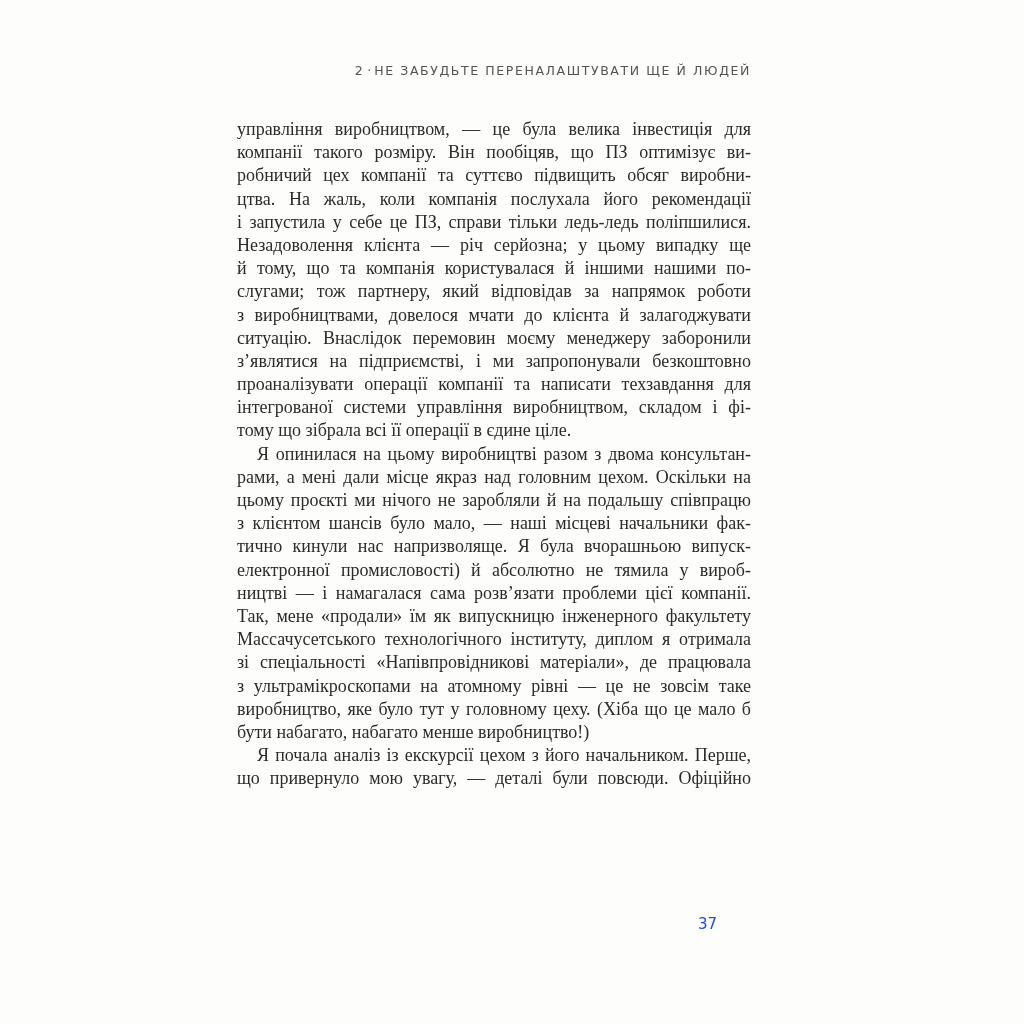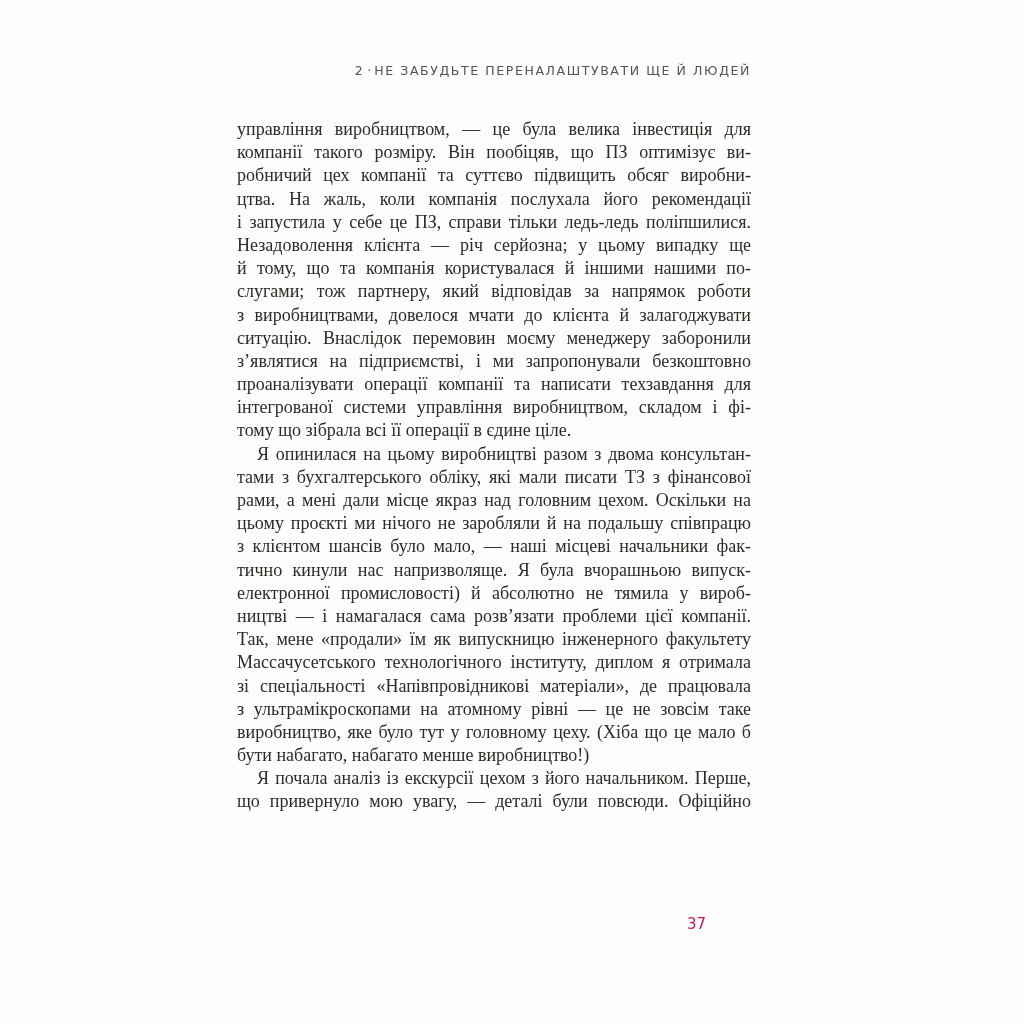--- a/index.html
+++ b/index.html
@@ -50,24 +50,24 @@
     text-align-last: left;
   }
   .line.indent {
     text-indent: 20px;
   }
   .page-number {
     position: absolute;
     top: 915px;
     left: 687px;
     width: 30px;
-    text-align: left;
+    text-align: right;
     font-family: "DejaVu Sans", "Liberation Sans", sans-serif;
     font-size: 15px;
-    color: #be185d;
+    color: #1d4ed8;
   }
 </style>
 </head>
 <body>
 
 <div class="text-col running-header">
   <span>2</span><span class="sep">·</span><span>Не забудьте переналаштувати ще й людей</span>
 </div>
 
 <div class="text-col body-text" id="body-text">
@@ -79,21 +79,20 @@
     <div class="line">Незадоволення клієнта — річ серйозна; у цьому випадку ще</div>
     <div class="line">й тому, що та компанія користувалася й іншими нашими по-</div>
     <div class="line">слугами; тож партнеру, який відповідав за напрямок роботи</div>
     <div class="line">з виробництвами, довелося мчати до клієнта й залагоджувати</div>
     <div class="line">ситуацію. Внаслідок перемовин моєму менеджеру заборонили</div>
     <div class="line">з’являтися на підприємстві, і ми запропонували безкоштовно</div>
     <div class="line">проаналізувати операції компанії та написати техзавдання для</div>
     <div class="line">інтегрованої системи управління виробництвом, складом і фі-</div>
     <div class="line endline">тому що зібрала всі її операції в єдине ціле.</div>
     <div class="line indent">Я опинилася на цьому виробництві разом з двома консультан-</div>
-    <div class="line">тами з бухгалтерського обліку, які мали писати ТЗ з фінансової</div>
     <div class="line">рами, а мені дали місце якраз над головним цехом. Оскільки на</div>
     <div class="line">цьому проєкті ми нічого не заробляли й на подальшу співпрацю</div>
     <div class="line">з клієнтом шансів було мало, — наші місцеві начальники фак-</div>
     <div class="line">тично кинули нас напризволяще. Я була вчорашньою випуск-</div>
     <div class="line">електронної промисловості) й абсолютно не тямила у вироб-</div>
     <div class="line">ництві — і намагалася сама розв’язати проблеми цієї компанії.</div>
     <div class="line">Так, мене «продали» їм як випускницю інженерного факультету</div>
     <div class="line">Массачусетського технологічного інституту, диплом я отримала</div>
     <div class="line">зі спеціальності «Напівпровідникові матеріали», де працювала</div>
     <div class="line">з ультрамікроскопами на атомному рівні — це не зовсім таке</div>

